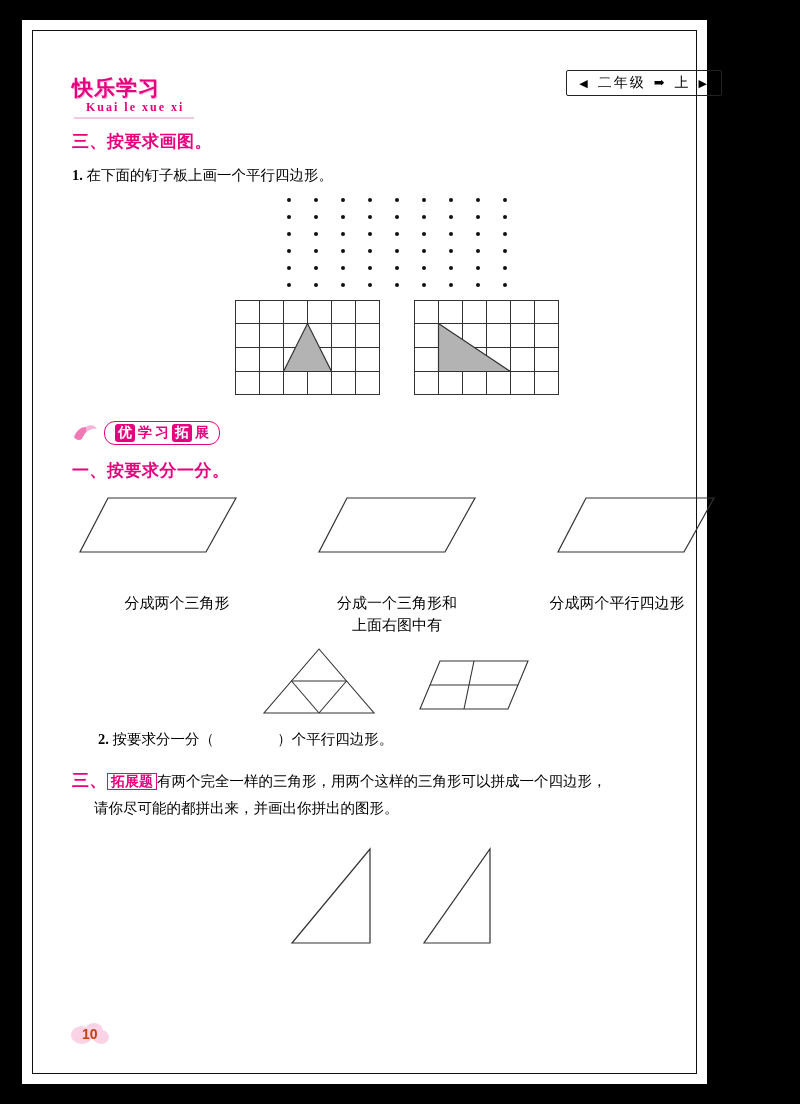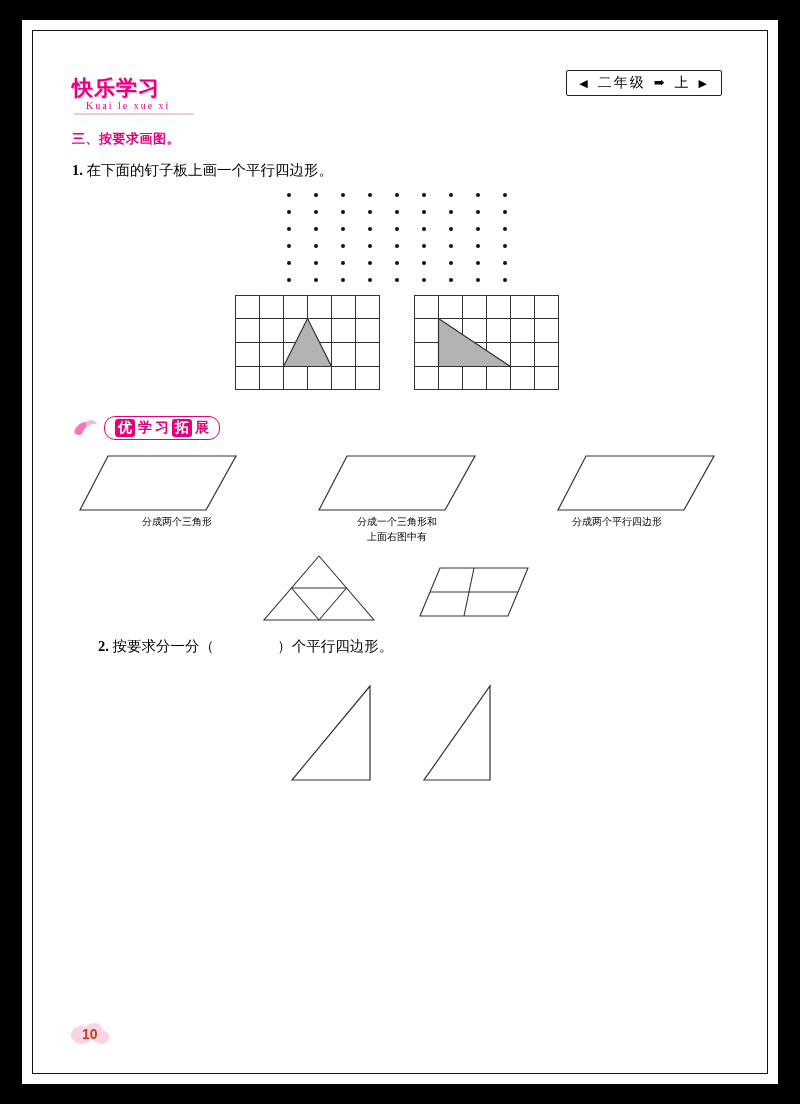--- a/index.html
+++ b/index.html
@@ -1,50 +1,50 @@
 <!DOCTYPE html>
 <html><head>
 <meta charset="utf-8">
 <style>
   html,body{margin:0;padding:0;background:#000;}
   body{width:800px;height:1104px;font-family:"Liberation Serif","DejaVu Serif",serif;}
-  .page{position:absolute;left:22px;top:20px;width:756px;height:1064px;background:#fff;}
+  .page{position:absolute;left:22px;top:20px;width:685px;height:1064px;background:#fff;}
   .inner-border{position:absolute;left:10px;top:10px;right:10px;bottom:10px;border:1px solid #111;}
   .content{position:absolute;left:50px;top:50px;width:650px;}
 
   
   .header{position:relative;height:46px;}
   .logo{position:absolute;left:0;top:4px;}
   .logo .cn{font-family:"Liberation Sans",sans-serif;font-weight:bold;font-size:21px;color:#e6007e;
             letter-spacing:1px;text-shadow:1px 1px 0 #f9b3d8;}
-  .logo .py{font-family:"Liberation Serif",serif;font-size:10px;color:#e6007e;letter-spacing:2px;
-            margin-left:14px;margin-top:-2px;}
+  .logo .py{font-family:"Liberation Serif",serif;font-size:12px;color:#e6007e;letter-spacing:2px;
+            margin-left:14px;margin-top:-2px;font-weight:bold;}
   .logo .rule{width:120px;height:2px;background:#f2c9e0;margin-top:2px;margin-left:2px;}
   .grade-box{position:absolute;right:0;top:0;border:1px solid #222;border-radius:2px;
              padding:3px 12px;font-size:14px;letter-spacing:2px;display:flex;align-items:center;gap:8px;}
   .grade-box .tri{font-size:11px;}
   .grade-box .arrow{font-size:13px;}
 
   
-  .sec-title{color:#e6007e;font-weight:bold;font-size:13px;margin:14px 0 10px 0;letter-spacing:.5px;}
+  .sec-title{color:#e6007e;font-weight:bold;font-size:17px;margin:14px 0 10px 0;letter-spacing:.5px;}
   .qline{font-size:14.5px;margin:10px 0 8px 0;line-height:1.7;}
   .qline .num{font-weight:bold;font-family:"Liberation Serif",serif;}
   .indent{}
   .indent2{margin-left:26px;}
 
   
   .dotgrid{margin:10px auto 4px auto;width:220px;}
   .dotrow{display:flex;justify-content:space-between;margin-bottom:13px;}
   .dot{width:4px;height:4px;border-radius:50%;background:#111;}
 
   
   .figrow{display:flex;justify-content:center;gap:34px;margin:8px 0 6px 0;}
   .para-row{display:flex;justify-content:space-between;margin:12px 6px 0 6px;}
   .cap-row{display:flex;justify-content:space-between;margin:0 0 4px 0;}
-  .cap-cell{width:210px;text-align:center;font-size:10px;line-height:1.5;}
+  .cap-cell{width:210px;text-align:center;font-size:15px;line-height:1.5;margin-top:36px;}
 
   
   .banner{display:flex;align-items:center;gap:6px;margin:26px 0 10px 0;}
   .bird{width:26px;height:20px;position:relative;}
   .pill{display:flex;align-items:center;gap:3px;border:1px solid #e6007e;border-radius:11px;
         padding:2px 10px;background:#fff;}
   .pill span{font-family:"Liberation Sans",sans-serif;font-weight:bold;font-size:14px;color:#e6007e;}
   .pill .hl{background:#e6007e;color:#fff;border-radius:3px;padding:0 3px;}
 
   .blank{display:inline-block;width:56px;border-bottom:0px solid #000;}
@@ -191,20 +191,21 @@
       </svg>
       <div class="pill">
         <span class="hl">优</span>
         <span>学</span>
         <span>习</span>
         <span class="hl">拓</span>
         <span>展</span>
       </div>
     </div>
 
+    <div class="sec-title">一、按要求分一分。</div>
 
     <div class="para-row">
       <svg width="160" height="62">
         <polygon points="30,4 158,4 128,58 2,58" fill="none" stroke="#333" stroke-width="1.2"></polygon>
       </svg>
       <svg width="160" height="62">
         <polygon points="30,4 158,4 128,58 2,58" fill="none" stroke="#333" stroke-width="1.2"></polygon>
       </svg>
       <svg width="160" height="62">
         <polygon points="30,4 158,4 128,58 2,58" fill="none" stroke="#333" stroke-width="1.2"></polygon>
@@ -237,20 +238,24 @@
       </svg>
     </div>
 
     <div class="qline indent2">
       <span class="num">2.</span>
       <span>按要求分一分（</span>
       <span class="blank"></span>
       <span>）个平行四边形。</span>
     </div>
 
+    <div class="qline" style="margin-top:16px;">
+      <span class="sec-title" style="display:inline;margin:0;">三、</span><span style="border:1px solid #e6007e;color:#e6007e;font-weight:bold;font-size:14px;padding:0 3px;">拓展题</span><span>有两个完全一样的三角形，用两个这样的三角形可以拼成一个四边形，</span>
+      <div style="margin-left:22px;">请你尽可能的都拼出来，并画出你拼出的图形。</div>
+    </div>
 
     <div class="figrow" style="margin-top:24px;gap:46px;">
       <svg width="86" height="102">
         <polygon points="82,4 82,98 4,98" fill="none" stroke="#333" stroke-width="1.2"></polygon>
       </svg>
       <svg width="86" height="102">
         <polygon points="70,4 70,98 4,98" fill="none" stroke="#333" stroke-width="1.2"></polygon>
       </svg>
     </div>
 

